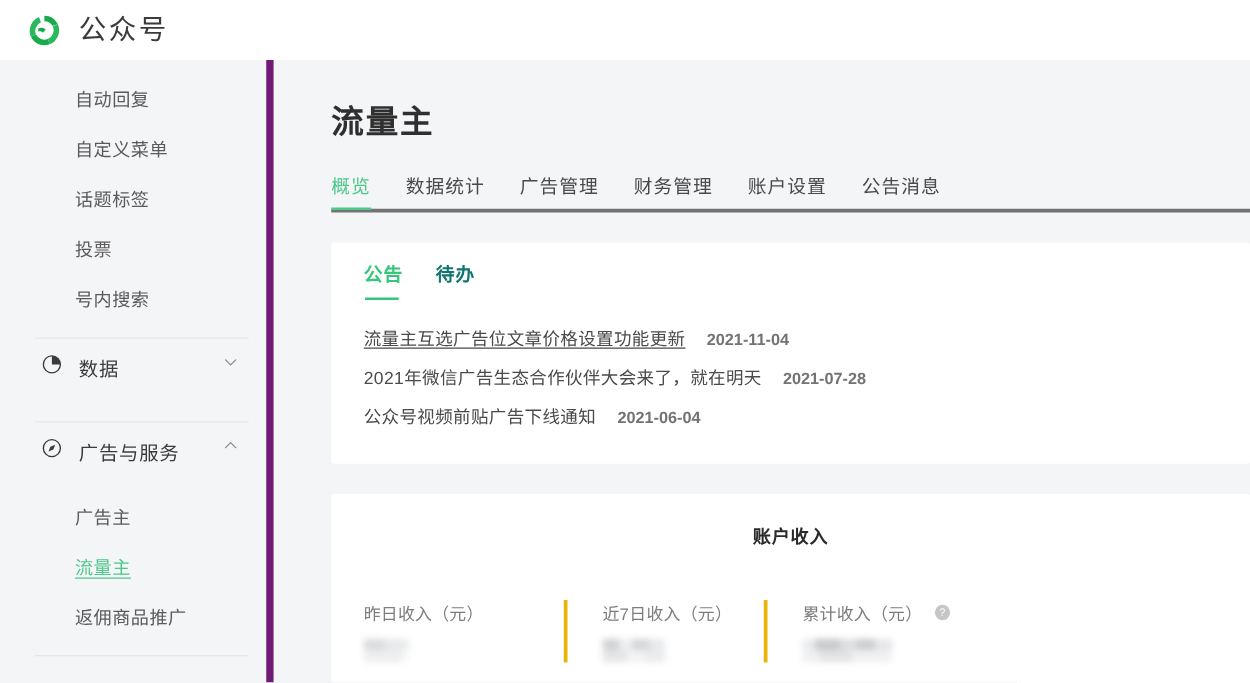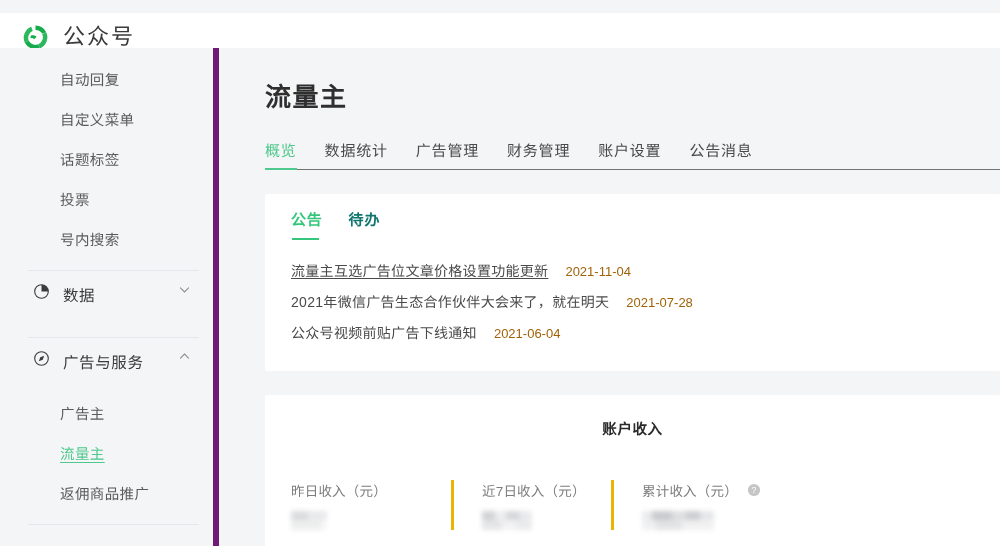--- a/index.html
+++ b/index.html
@@ -11,21 +11,21 @@
     font-family: "Liberation Sans", "DejaVu Sans", sans-serif;
     background: #f4f5f7;
     color: #353535;
     -webkit-font-smoothing: antialiased;
   }
 
   #app { position: relative; width: 1000px; height: 546px; background: #f4f5f7; }
 
   
   .topbar {
-    position: absolute; top: 13px; left: 0;
+    position: absolute; top: 0; left: 0;
     width: 1000px; height: 48px;
     background: #ffffff;
     display: flex; align-items: center;
     padding-left: 21px;
   }
   .logo-mark { width: 29px; height: 29px; flex: 0 0 29px; display: block; }
   .brand-name {
     margin-left: 13px;
     font-size: 22px;
     letter-spacing: 2px;
@@ -87,21 +87,21 @@
     letter-spacing: 1.5px;
     line-height: 1;
   }
 
   .tabs {
     margin-top: 30px;
     display: flex;
     align-items: flex-end;
     height: 30px;
     gap: 28px;
-    border-bottom: 1px solid #737373;
+    border-bottom: 3px solid #737373;
     width: 735px;
   }
   .tab {
     position: relative;
     font-size: 15px;
     color: #4a4a4a;
     letter-spacing: 0.8px;
     padding-bottom: 9px;
     cursor: pointer;
     white-space: nowrap;
@@ -153,22 +153,23 @@
     font-size: 14px;
     color: #4a4a4a;
     letter-spacing: 0.3px;
     cursor: pointer;
     white-space: nowrap;
   }
   .notice-row:first-child .notice-title { text-decoration: underline; text-underline-offset: 2px; }
   .notice-date {
     margin-left: 17px;
     font-size: 13px;
-    color: #a16207;
+    color: #737373;
     white-space: nowrap;
+    font-weight: bold;
   }
 
   .card-heading {
     font-size: 14.5px;
     font-weight: bold;
     color: #2b2b2b;
     letter-spacing: 0.6px;
     text-align: center;
   }
   .stats {

